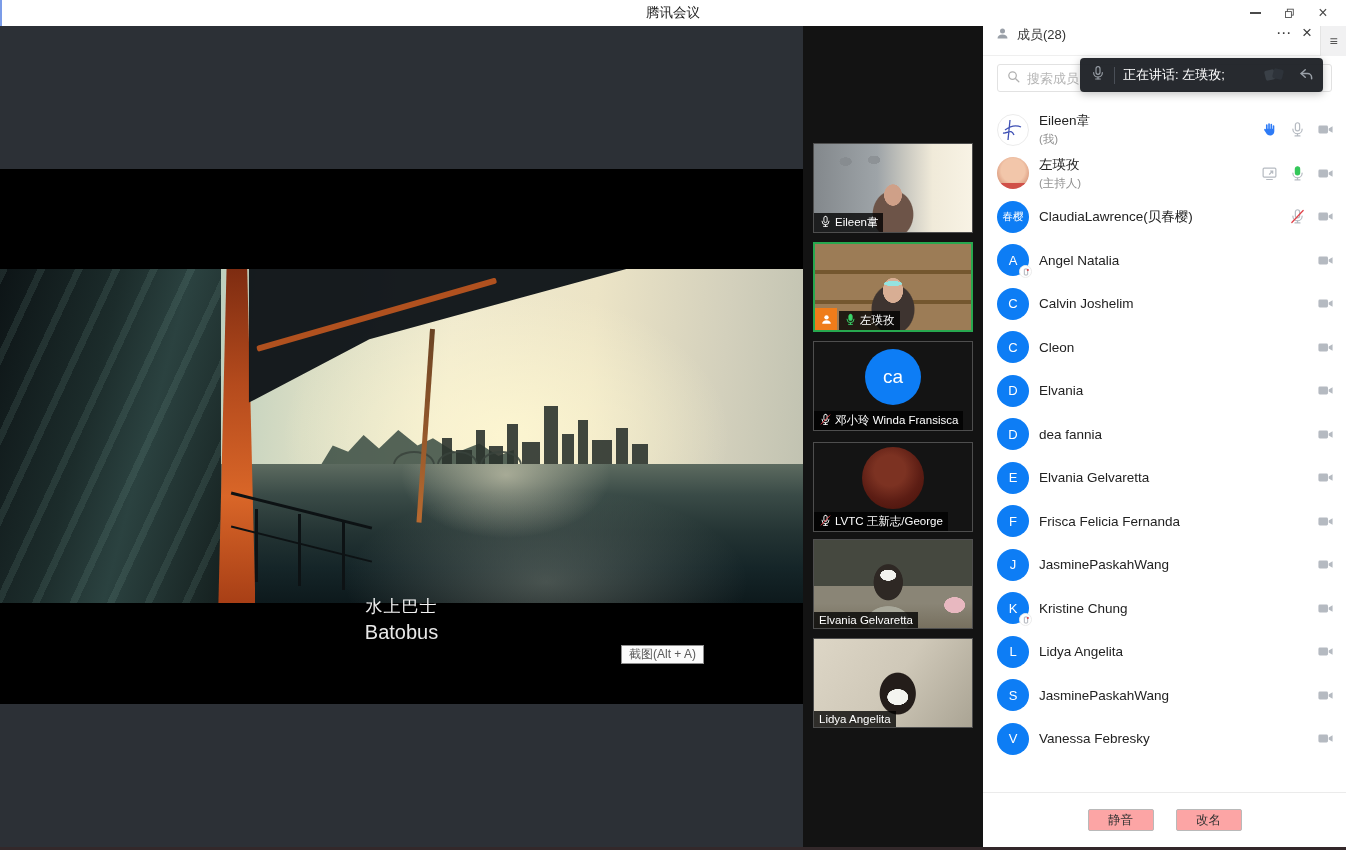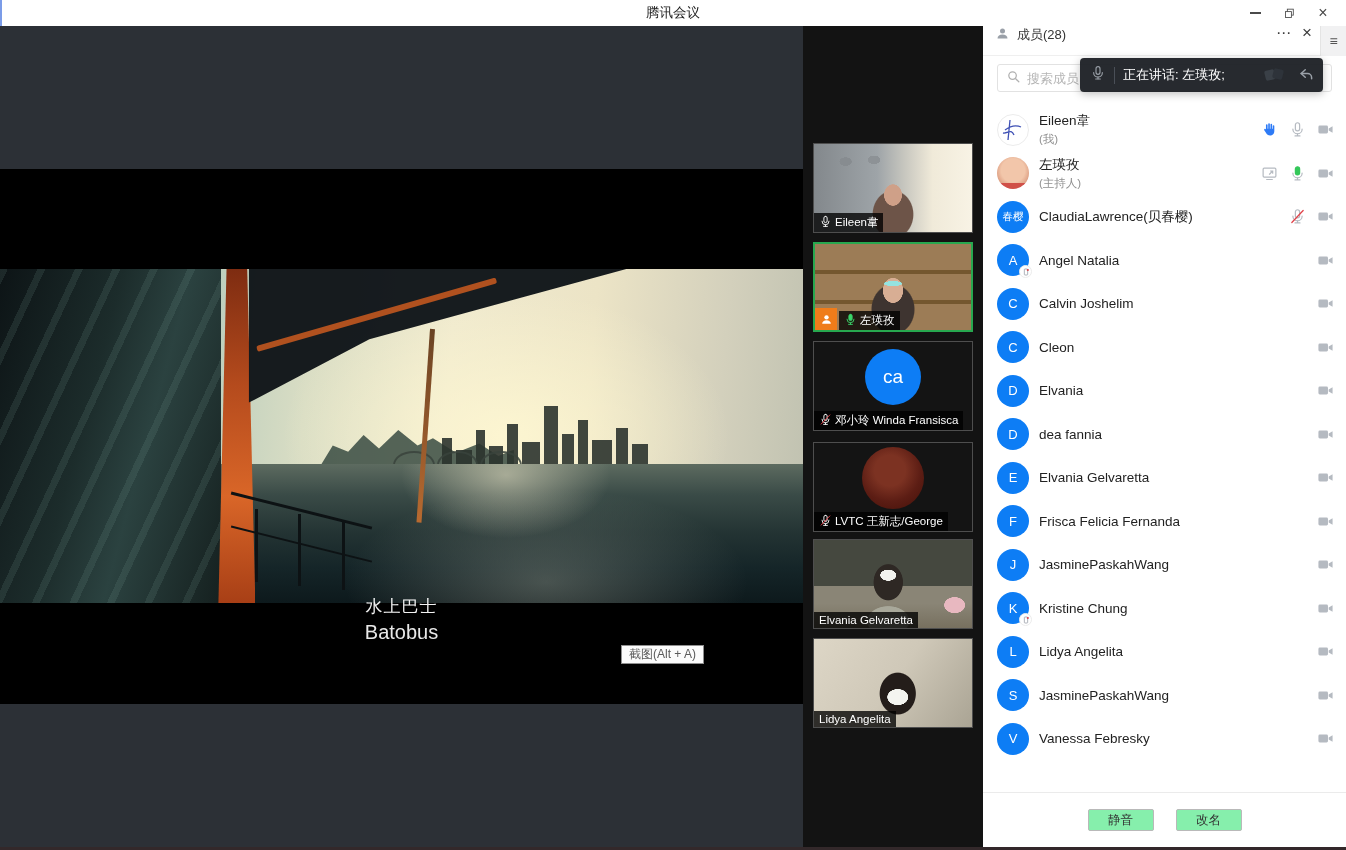--- a/index.html
+++ b/index.html
@@ -134,21 +134,21 @@
   .m-avatar.baby { background:
       linear-gradient(0deg,#d05048 0 20%, rgba(0,0,0,0) 20%),
       radial-gradient(circle at 50% 42%, #f2c6aa 0 48%, #e0a488 68%, #c4826a 100%); }
   .m-phone { position:absolute; right:-3px; bottom:-2px; width:13px; height:13px; border-radius:50%; background:#fff;
     border:1px solid #ececec; display:flex; align-items:center; justify-content:center; }
   .m-name-wrap { margin-left:10px; min-width:0; }
   .m-name { font-size:13.5px; color:#222; white-space:nowrap; }
   .m-sub { font-size:11.5px; color:#909090; margin-top:2px; }
   .m-icons { margin-left:auto; display:flex; align-items:center; gap:11px; }
   .p-footer { height:58px; border-top:1px solid #ebebeb; display:flex; justify-content:center; gap:22px; padding-top:16px; }
-  .p-btn { width:66px; height:22px; background:#86efac; border:1px solid #b9b9b9; border-radius:2px; font-size:12.5px; color:#333;
+  .p-btn { width:66px; height:22px; background:#fca5a5; border:1px solid #b9b9b9; border-radius:2px; font-size:12.5px; color:#333;
     font-family:inherit; display:flex; align-items:center; justify-content:center; }
 </style>
 </head>
 <body>
 
 <div class="titlebar">
   <div class="edge"></div>
   <div class="title">腾讯会议</div>
 </div>
 <div class="win-controls">

